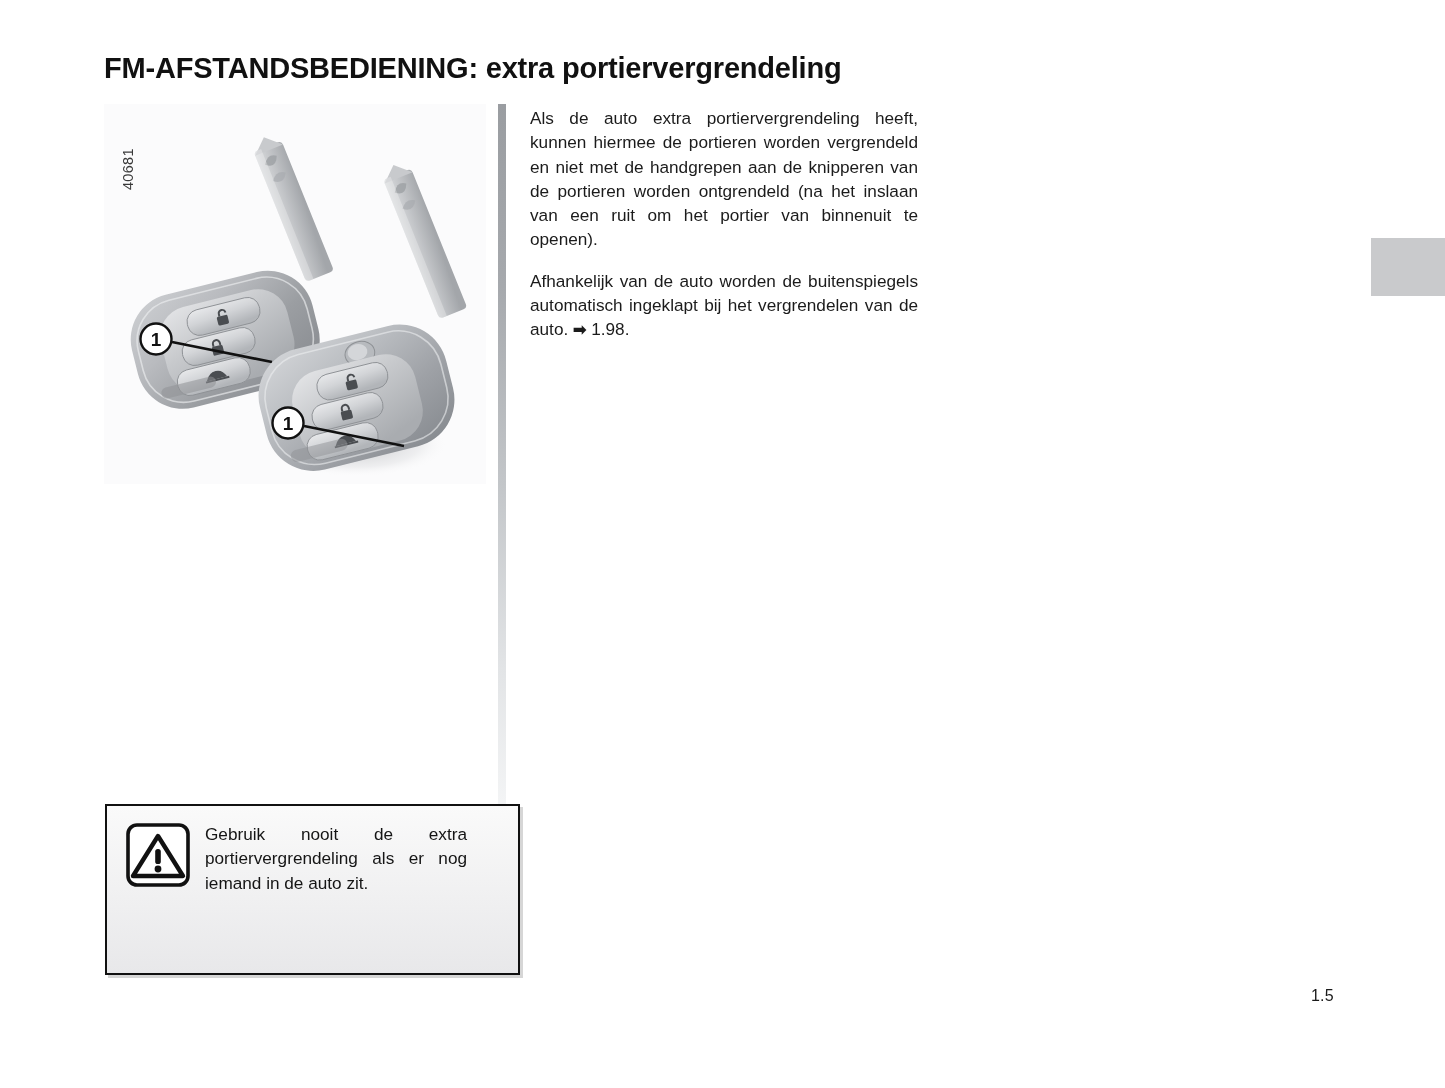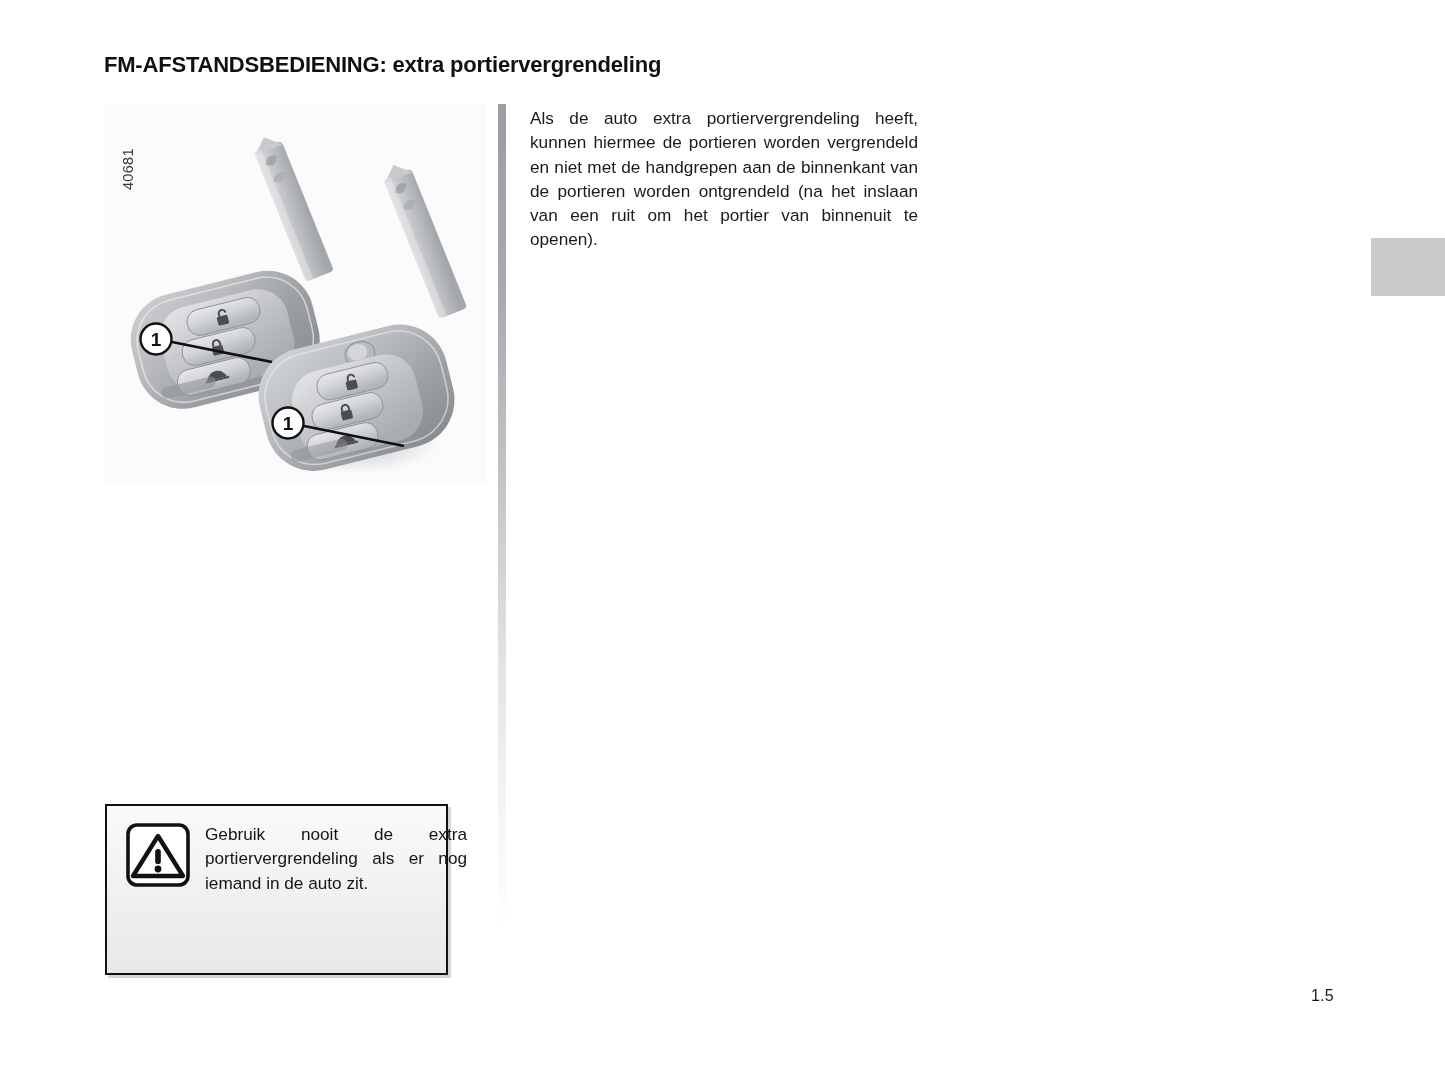--- a/index.html
+++ b/index.html
@@ -16,21 +16,21 @@
     font-family: "Liberation Sans", sans-serif;
     color: #1a1a1a;
     -webkit-font-smoothing: antialiased;
   }
 
   
   .page-title {
     position: absolute;
     left: 104px;
     top: 52px;
-    font-size: 22px;
+    font-size: 29px;
     font-weight: bold;
     letter-spacing: -0.2px;
     color: #111111;
     white-space: nowrap;
   }
 
   
   .figure-panel {
     position: absolute;
     left: 104px;
@@ -104,21 +104,21 @@
     font-weight: bold;
     font-size: 16px;
     letter-spacing: 0;
   }
 
   
   .warning-box {
     position: absolute;
     left: 105px;
     top: 804px;
-    width: 343px;
+    width: 415px;
     height: 171px;
     border: 2.5px solid #111111;
     background: linear-gradient(to bottom, #fafafa 0%, #f0f0f1 55%, #e8e8ea 100%);
     box-sizing: border-box;
     box-shadow: 3px 3px 0 rgba(30,30,30,0.18);
   }
   .warning-icon {
     position: absolute;
     left: 19px;
     top: 17px;
@@ -292,25 +292,28 @@
       </g>
     </svg>
   </div>
 </div>
 
 <div class="column-divider"></div>
 
 <div class="text-column">
 
   <p>
-    <span>Als de auto extra portiervergrendeling heeft, kunnen hiermee de portieren worden vergrendeld en niet met de handgrepen aan de binnenkant van de portieren worden ontgrendeld (na het inslaan van een ruit om het portier van binnenuit te openen).</span>
+    <span>Als de auto extra portiervergrendeling heeft, kunnen hiermee de portieren worden vergrendeld en niet met de handgrepen aan de knipperen van de portieren worden ontgrendeld (na het inslaan van een ruit om het portier van binnenuit te openen).</span>
   </p>
 
 
 
+  <p>
+    <span>Afhankelijk van de auto worden de buitenspiegels automatisch ingeklapt bij het vergrendelen van de auto. </span><span class="ref-arrow">➡</span><span> 1.98.</span>
+  </p>
 </div>
 
 <div class="warning-box">
   <div class="warning-icon">
     <svg viewBox="0 0 64 64" width="64" height="64" xmlns="http://www.w3.org/2000/svg" aria-hidden="true">
       <rect x="2" y="2" width="60" height="60" rx="9" fill="#ffffff" stroke="#111111" stroke-width="3.6"></rect>
       <path d="M32 13 L57 53 L7 53 Z" fill="none" stroke="#111111" stroke-width="4.4" stroke-linejoin="round"></path>
       <rect x="29.2" y="26" width="5.6" height="15" rx="2.6" fill="#111111"></rect>
       <circle cx="32" cy="46" r="3.4" fill="#111111"></circle>
     </svg>

